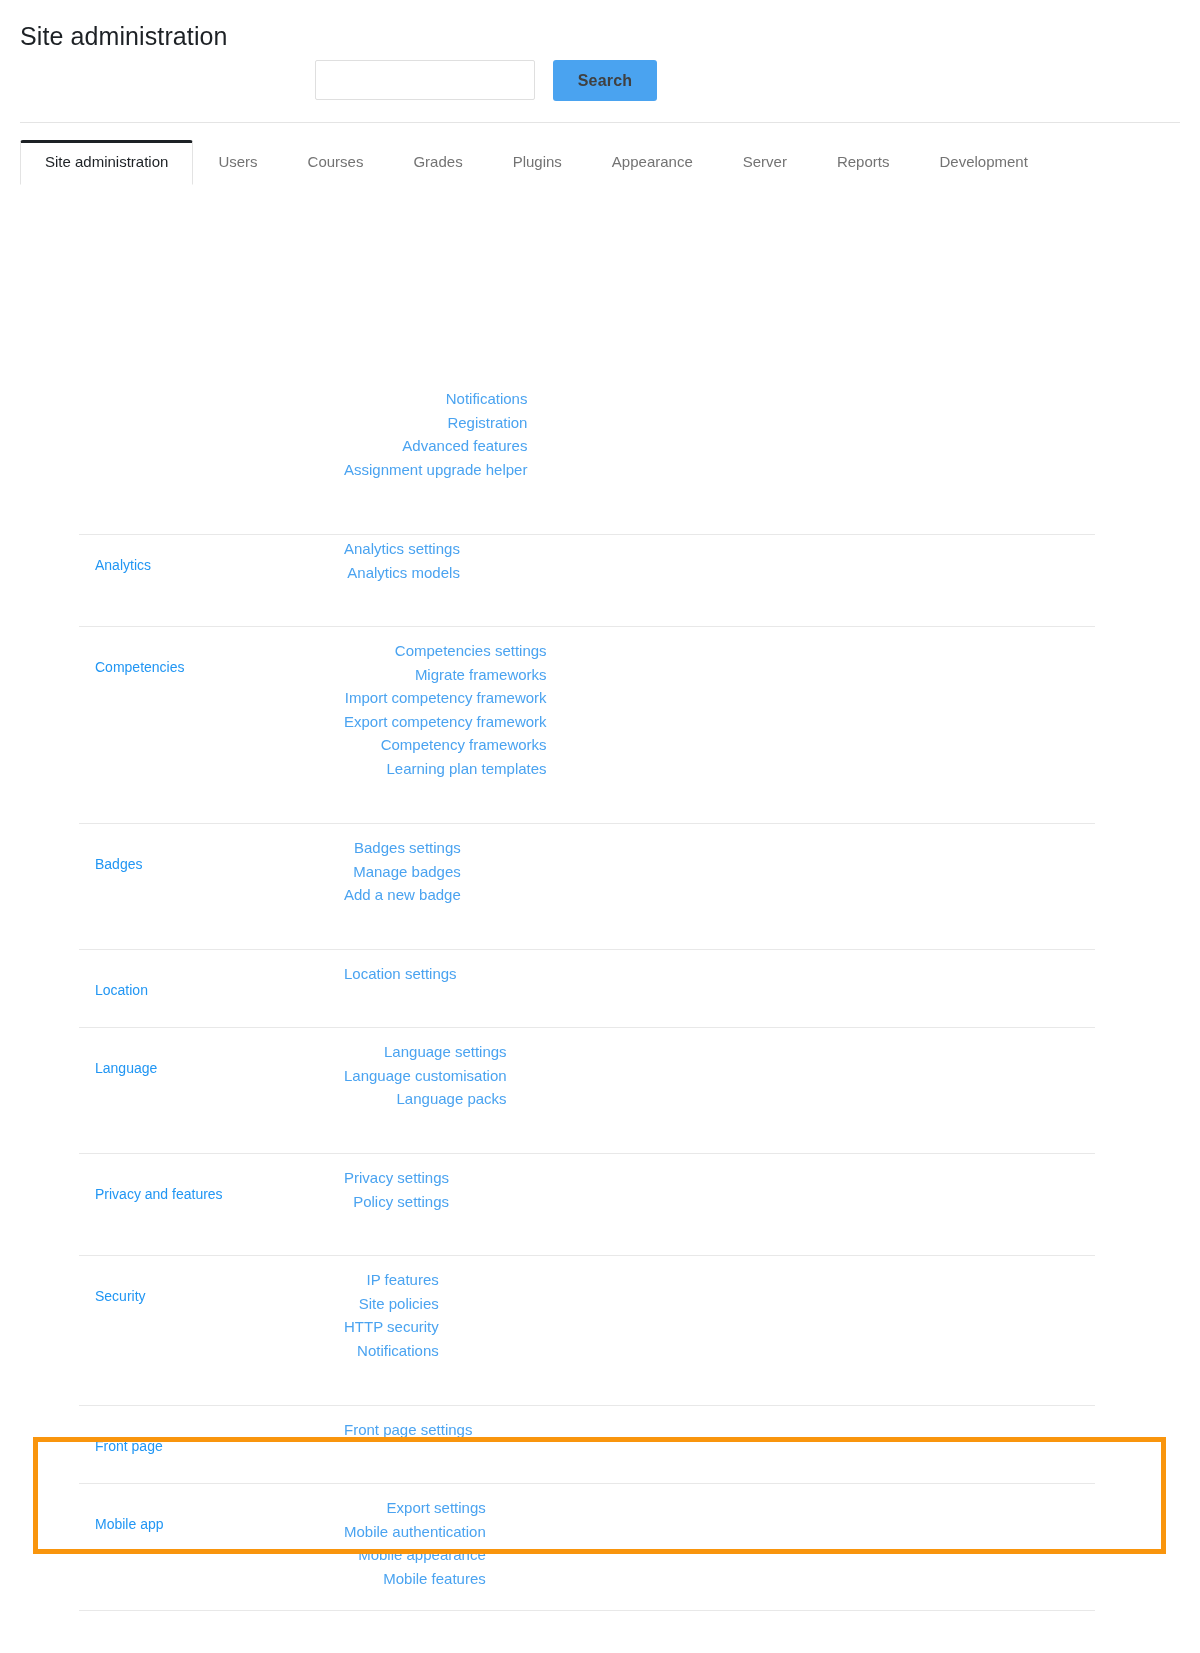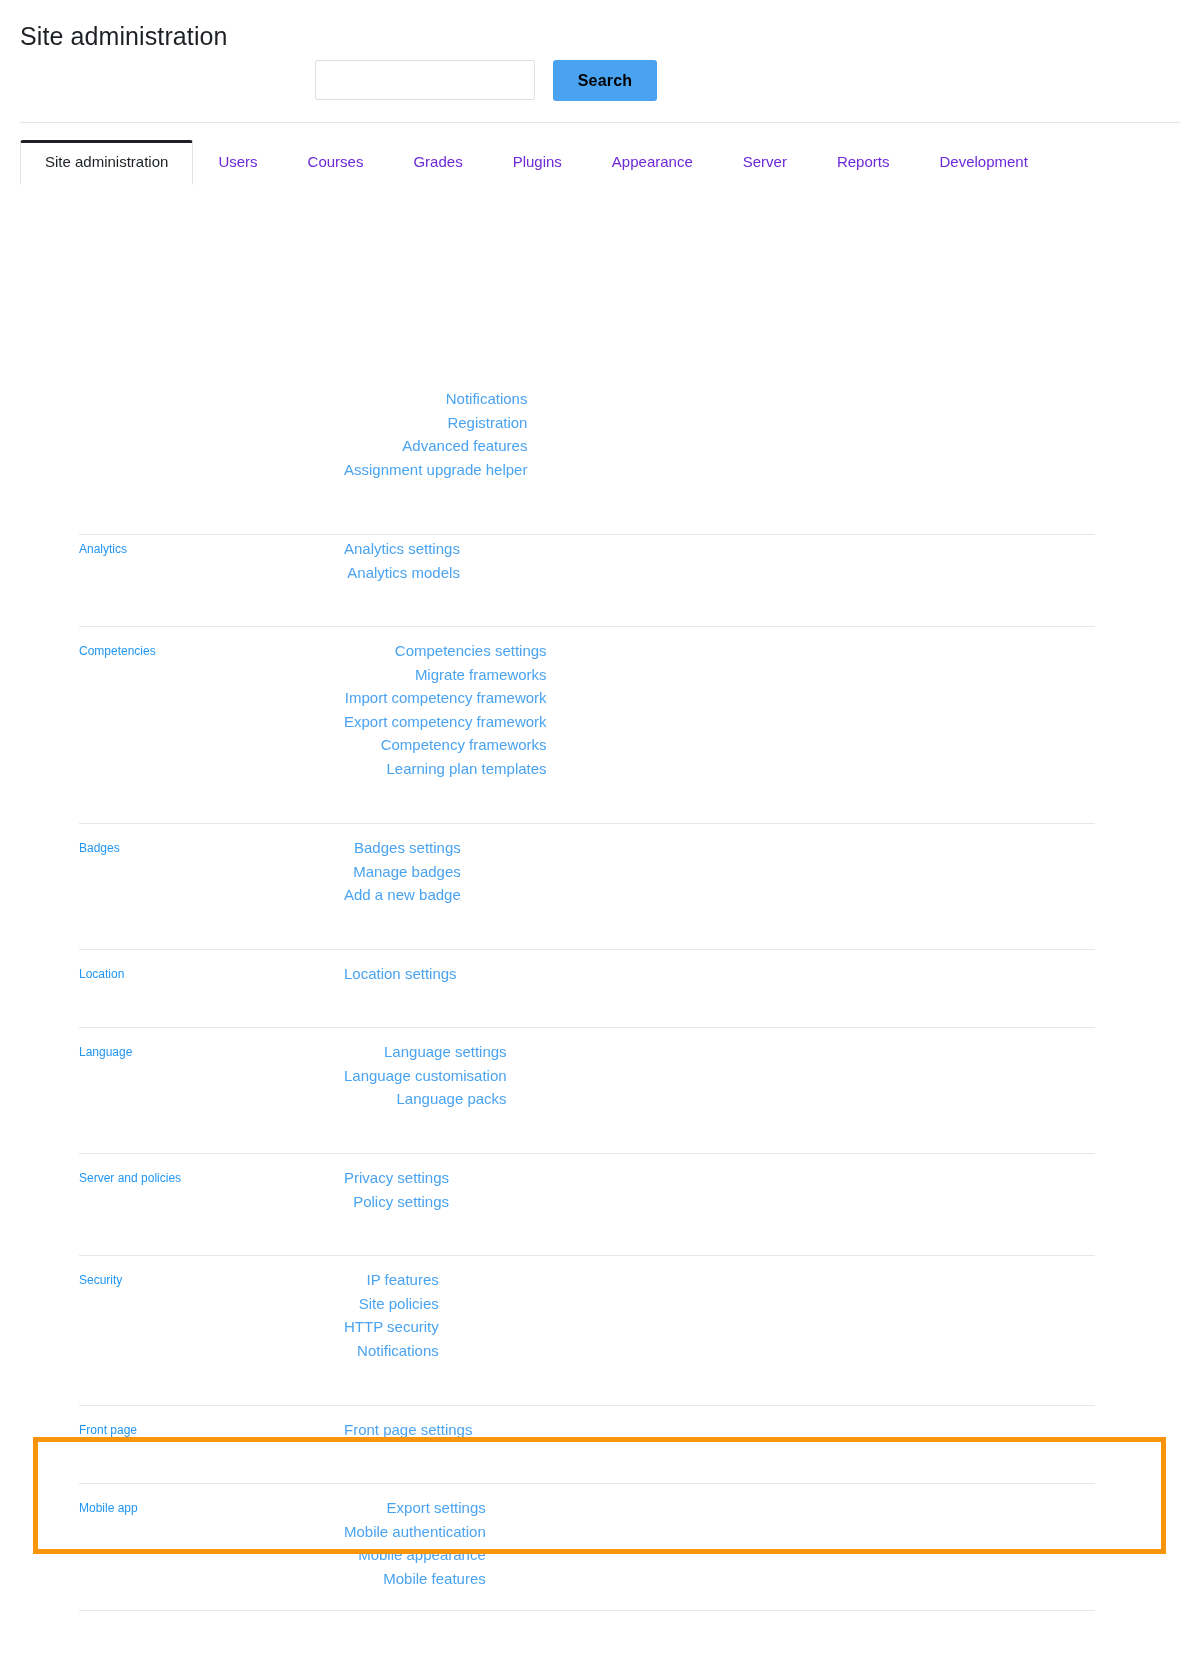--- a/index.html
+++ b/index.html
@@ -53,21 +53,21 @@
     outline: none;
   }
   .search-button {
     margin-left: 18px;
     width: 104px;
     height: 41px;
     box-sizing: border-box;
     background: #4aa3f0;
     border: none;
     border-radius: 3px;
-    color: #000000;
+    color: #404040;
     font-family: "Liberation Sans", sans-serif;
     font-size: 16px;
     font-weight: bold;
     cursor: pointer;
     letter-spacing: 0.2px;
   }
   .header-rule {
     position: absolute;
     left: 20px;
     top: 122px;
@@ -86,21 +86,21 @@
     left: 20px;
     top: 18px;
     display: flex;
     align-items: stretch;
     list-style: none;
     margin: 0;
     padding: 0;
   }
   .tab {
     font-size: 15px;
-    color: #6d28d9;
+    color: #737373;
     padding: 12px 24px 13px 24px;
     line-height: 18px;
     white-space: nowrap;
     cursor: pointer;
     border: 1px solid transparent;
     border-bottom: none;
     background: transparent;
     position: relative;
     top: 0;
   }
@@ -108,25 +108,25 @@
     color: #1d2125;
     background: #ffffff;
     border: 1px solid #e3e3e3;
     border-bottom: 1px solid #ffffff;
     border-top: 3px solid #1d2125;
     padding-top: 10px;
     border-radius: 3px 3px 0 0;
     z-index: 2;
   }
   .sec-title {
-    font-size: 12px;
+    font-size: 14px;
     font-weight: 400;
     color: #2196f3;
     line-height: 24px;
-    margin: 0;
+    margin: 16px;
     white-space: nowrap;
   }
   .sec-links {
     flex: 1 1 auto;
     padding-left: 0;
   }
   .sec-link {
     display: block;
     font-size: 15px;
     line-height: 23.5px;
@@ -261,21 +261,21 @@
         <a class="sec-title" style="text-decoration: none; display: block;">Language</a>
       </div>
       <div class="sec-links">
         <a class="sec-link">Language settings</a>
         <a class="sec-link">Language customisation</a>
         <a class="sec-link">Language packs</a>
       </div>
     </div>
     <div class="row" style="top: 984px;">
       <div class="sec-head">
-        <a class="sec-title" style="text-decoration: none; display: block;">Server and policies</a>
+        <a class="sec-title" style="text-decoration: none; display: block;">Privacy and features</a>
       </div>
       <div class="sec-links">
         <a class="sec-link">Privacy settings</a>
         <a class="sec-link">Policy settings</a>
       </div>
     </div>
     <div class="row" style="top: 1086px;">
       <div class="sec-head">
         <a class="sec-title" style="text-decoration: none; display: block;">Security</a>
       </div>

